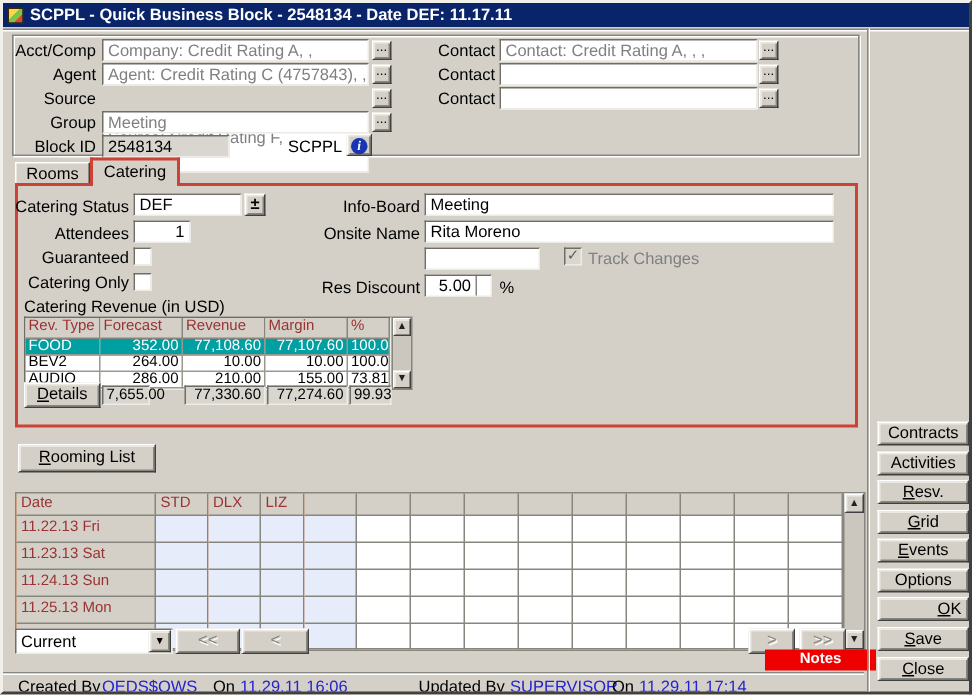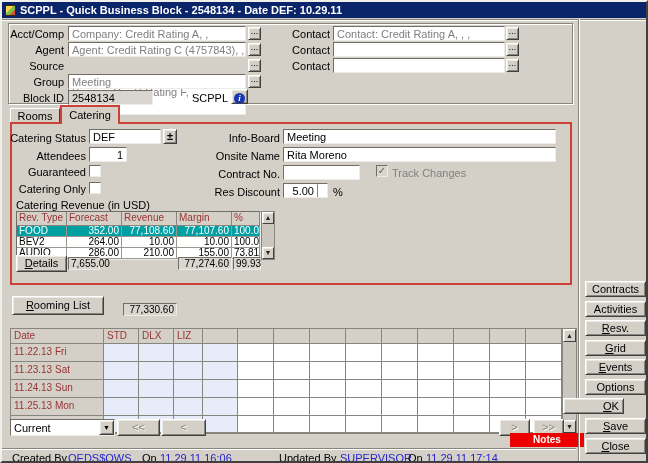--- a/index.html
+++ b/index.html
@@ -57,21 +57,21 @@
   .infoicon{display:inline-block;width:11px;height:11px;border-radius:50%;background:#1a35b0;color:#fff;
     font-family:"Liberation Serif",serif;font-style:italic;font-weight:bold;font-size:9px;line-height:11px;text-align:center;}
 </style>
 </head>
 <body>
 
 <div class="window">
 
   <div class="titlebar">
     <span class="appicon"></span>
-    <span>SCPPL - Quick Business Block - 2548134 - Date DEF: 10.29.11</span>
+    <span>SCPPL - Quick Business Block - 2548134 - Date DEF: 11.17.11</span>
   </div>
   <div class="groove" style="left:0;top:17px;width:644px;"></div>
 
   <div class="etched" style="left:6px;top:21px;width:565px;height:81px;"></div>
 
   <div class="lbl lblr" style="left:2px;top:26px;width:60px;">Acct/Comp</div>
   <div class="field gray" style="left:66px;top:24px;width:178px;height:15px;">Company: Credit Rating A, ,</div>
   <div class="btn3d" style="left:246px;top:25px;width:13px;height:13px;font-size:9px;line-height:7px;">...</div>
 
   <div class="lbl lblr" style="left:2px;top:42px;width:60px;">Agent</div>
@@ -120,21 +120,20 @@
 
   <div class="lbl lblr" style="left:2px;top:181px;width:82px;z-index:2;">Catering Only</div>
   <div class="cb" style="left:87px;top:180px;z-index:2;"></div>
 
   <div class="lbl lblr" style="left:180px;top:130px;width:98px;z-index:2;">Info-Board</div>
   <div class="field" style="left:281px;top:127px;width:273px;height:15px;z-index:2;">Meeting</div>
 
   <div class="lbl lblr" style="left:180px;top:148px;width:98px;z-index:2;">Onsite Name</div>
   <div class="field" style="left:281px;top:145px;width:273px;height:15px;z-index:2;">Rita Moreno</div>
 
-  <div class="lbl lblr" style="left:180px;top:166px;width:98px;z-index:2;">Contract No.</div>
   <div class="field" style="left:281px;top:163px;width:77px;height:15px;z-index:2;"></div>
   <div class="cb checked" style="left:374px;top:163px;z-index:2;">✓</div>
   <div class="lbl gray" style="left:390px;top:165px;z-index:2;">Track Changes</div>
 
   <div class="lbl lblr" style="left:180px;top:184px;width:98px;z-index:2;">Res Discount</div>
   <div class="field num" style="left:281px;top:181px;width:45px;height:15px;padding-right:13px;z-index:2;">5.00</div>
   <div style="position:absolute;left:315px;top:182px;width:1px;height:13px;background:#87867e;z-index:3;"></div>
   <div class="lbl" style="left:331px;top:184px;z-index:2;">%</div>
 
   <div class="lbl" style="left:14px;top:197px;z-index:2;">Catering Revenue (in  USD)</div>
@@ -165,21 +164,21 @@
     <div class="rc num">73.81</div>
   </div>
 
   <div class="scroll" style="left:259px;top:209px;width:14px;height:49px;z-index:2;">
     <div class="sarr" style="top:0;height:12px;">▲</div>
     <div class="sarr" style="bottom:0;height:12px;">▼</div>
   </div>
 
   <div class="btn3d uf" style="left:14px;top:253px;width:51px;height:17px;line-height:15px;z-index:2;">Details</div>
   <div class="totfield" style="left:66px;top:255px;width:32px;height:13px;z-index:2;">7,655.00</div>
-  <div class="totfield" style="left:121px;top:255px;width:54px;height:13px;z-index:2;margin-top:46px;">77,330.60</div>
+  <div class="totfield" style="left:121px;top:255px;width:54px;height:13px;z-index:2;">77,330.60</div>
   <div class="totfield" style="left:176px;top:255px;width:54px;height:13px;z-index:2;">77,274.60</div>
   <div class="totfield" style="left:231px;top:255px;width:28px;height:13px;z-index:2;">99.93</div>
 
   <div class="btn3d uf" style="left:10px;top:294px;width:92px;height:19px;line-height:17px;">Rooming List</div>
 
   <div class="roomgrid" style="left: 8px; top: 326px; width: 553px; height: 106px; display: grid; grid-template-columns: 93px 35px 35px 29px 35px 36px 36px 36px 36px 36px 36px 36px 36px 36px; grid-template-rows: 15px 18px 18px 18px 18px 17px;">
       <div class="gh">Date</div>
       <div class="gh">STD</div>
       <div class="gh">DLX</div>
       <div class="gh">LIZ</div>
@@ -291,17 +290,17 @@
   <span class="st" style="left:406px;">On</span>
   <span class="st blue" style="left:424px;">11.29.11 17:14</span>
 
   <div class="vgroove" style="left:576px;top:17px;height:444px;"></div>
   <div class="btn3d" style="left:583px;top:279px;width:61px;height:16px;line-height:14px;">Contracts</div>
   <div class="btn3d" style="left:583px;top:299px;width:61px;height:16px;line-height:14px;">Activities</div>
   <div class="btn3d uf" style="left:583px;top:318px;width:61px;height:16px;line-height:14px;">Resv.</div>
   <div class="btn3d uf" style="left:583px;top:338px;width:61px;height:16px;line-height:14px;">Grid</div>
   <div class="btn3d uf" style="left:583px;top:357px;width:61px;height:16px;line-height:14px;">Events</div>
   <div class="btn3d" style="left:583px;top:377px;width:61px;height:16px;line-height:14px;">Options</div>
-  <div class="btn3d uf" style="left:561px;top:396px;width:61px;height:16px;line-height:14px;padding-left:35px;">OK</div>
+  <div class="btn3d uf" style="left:583px;top:396px;width:61px;height:16px;line-height:14px;padding-left:35px;">OK</div>
   <div class="btn3d uf" style="left:583px;top:416px;width:61px;height:16px;line-height:14px;">Save</div>
   <div class="btn3d uf" style="left:583px;top:436px;width:61px;height:16px;line-height:14px;">Close</div>
 
 </div>
 
 </body></html>

